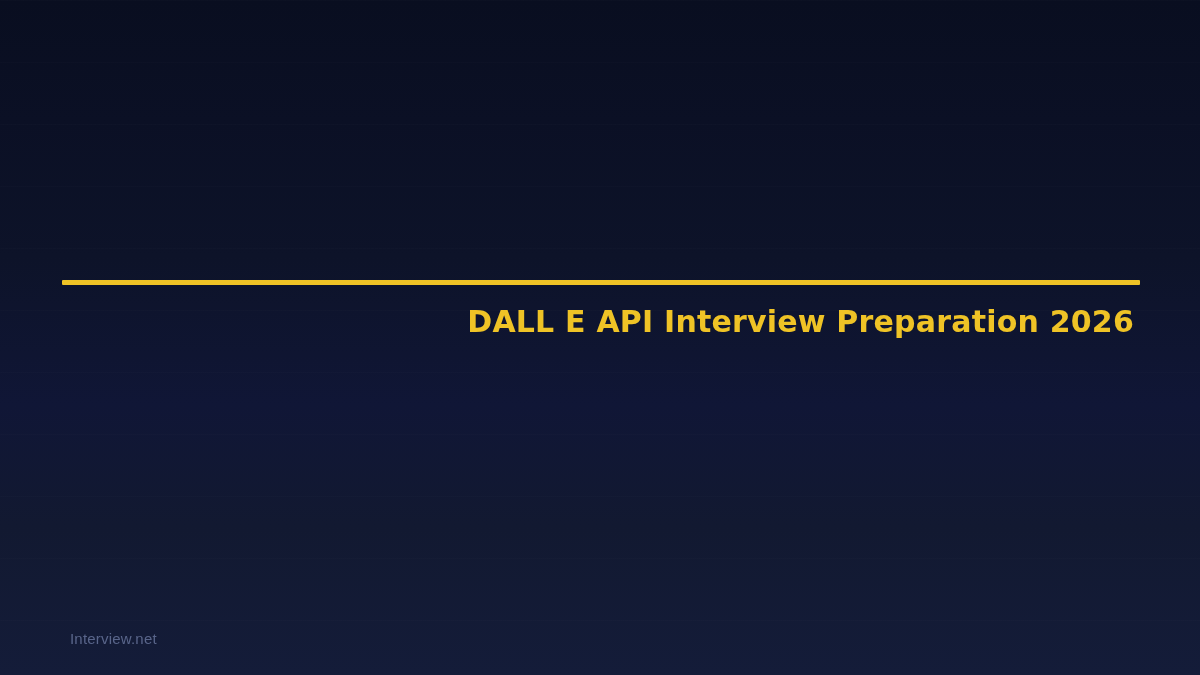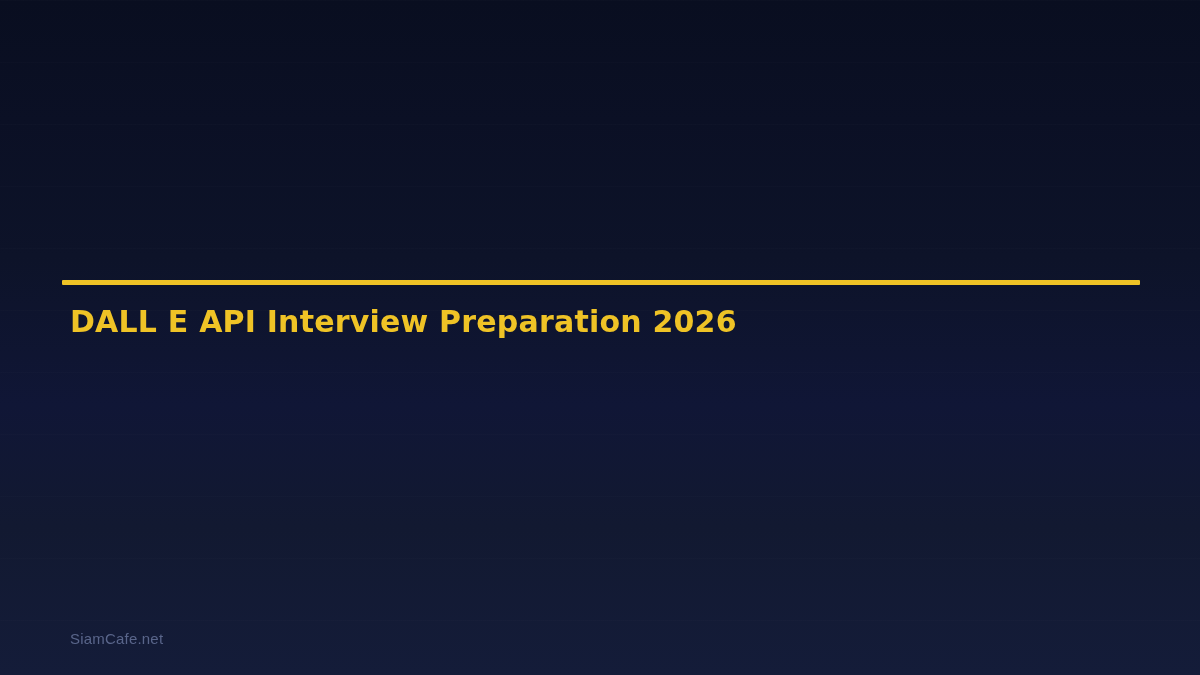--- a/index.html
+++ b/index.html
@@ -63,20 +63,21 @@
     padding: 0;
     margin-top: 20px;
     margin-left: 8px;
     font-family: "DejaVu Sans", sans-serif;
     font-size: 30px;
     font-weight: bold;
     letter-spacing: 0.2px;
     line-height: 1.15;
     color: #efc326;
     white-space: nowrap;
+    text-align: right;
   }
 
   #watermark {
     position: absolute;
     left: 70px;
     top: 630px;
     font-family: "Liberation Sans", sans-serif;
     font-size: 15px;
     font-weight: normal;
     letter-spacing: 0.2px;
@@ -89,15 +90,15 @@
 
 <div id="slide">
 
   <div id="band-overlay"></div>
 
   <div id="title-block">
     <div id="accent-rule"></div>
     <h1 id="slide-title">DALL E API Interview Preparation 2026</h1>
   </div>
 
-  <div id="watermark">SiamCafe.net</div>
+  <div id="watermark">Interview.net</div>
 
 </div>
 
 </body></html>

